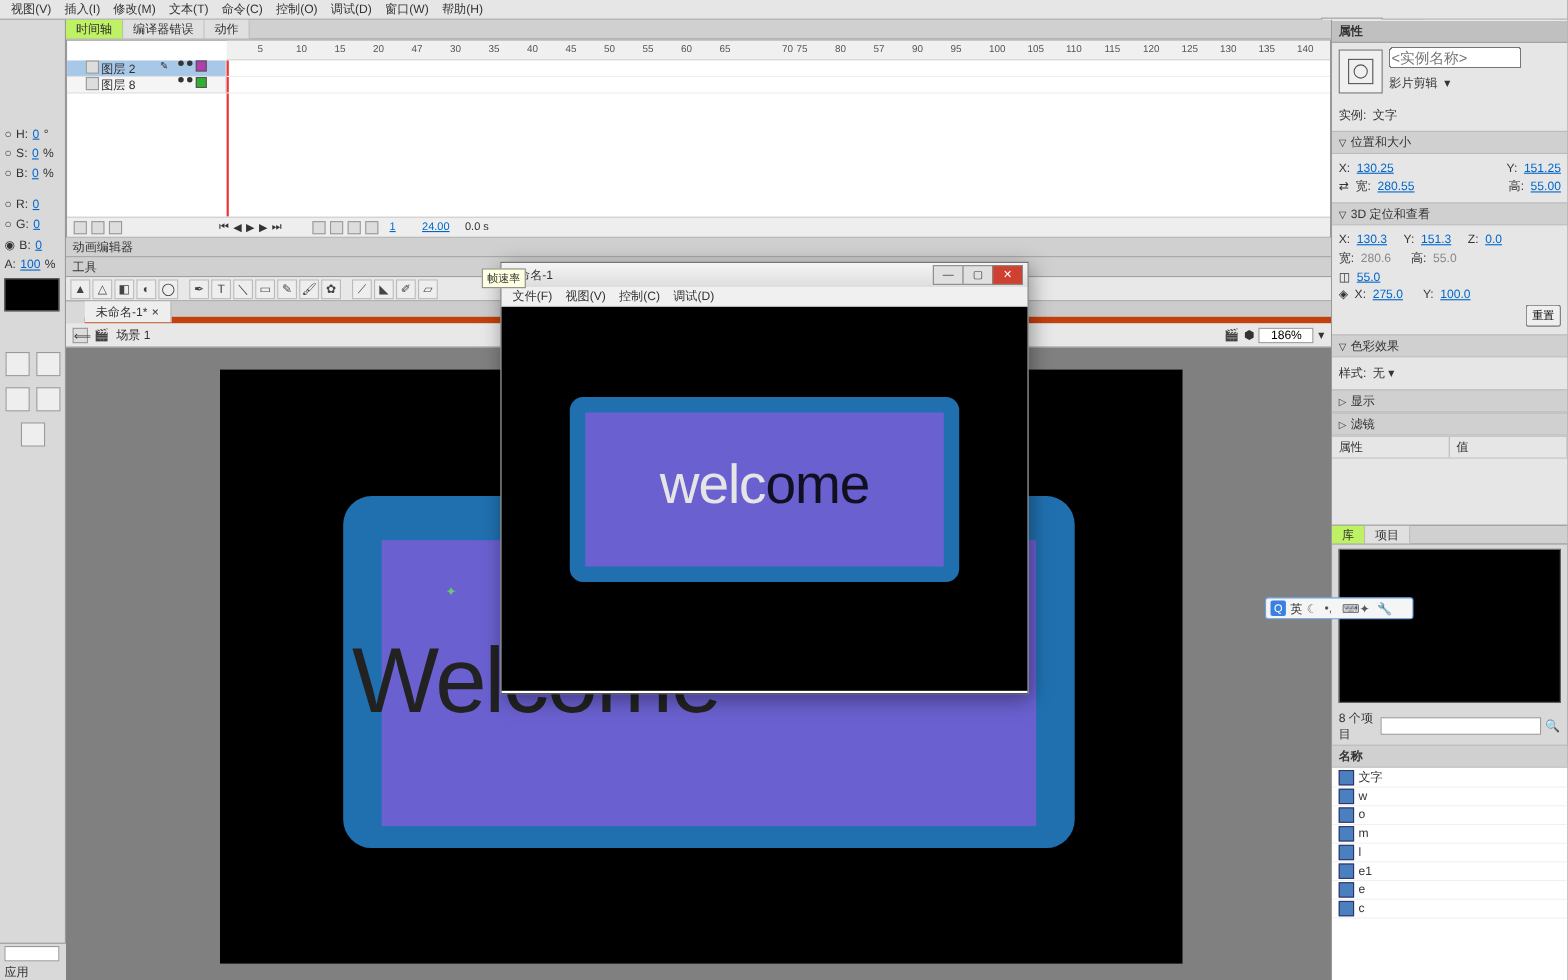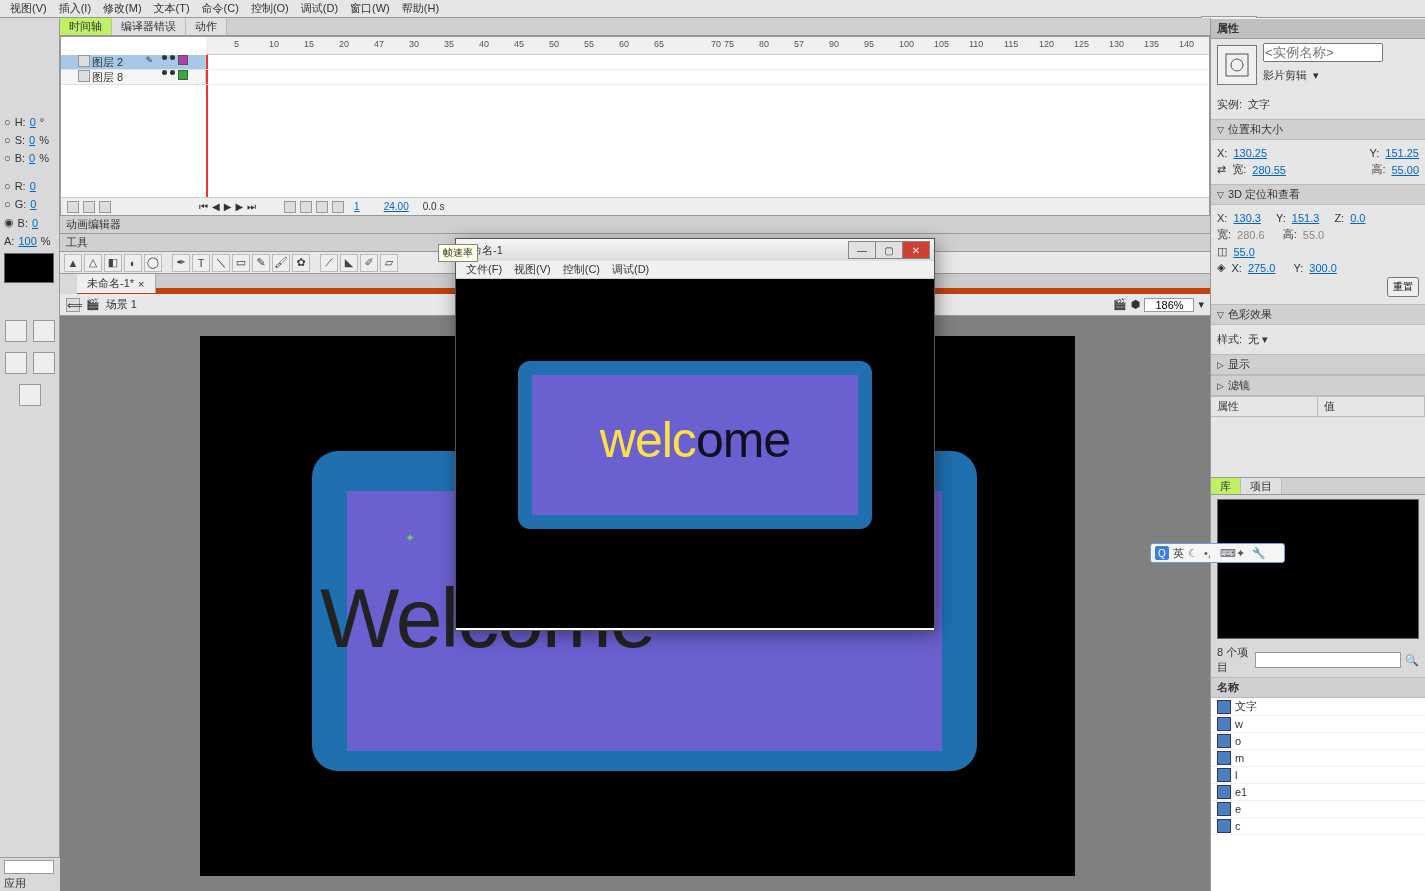--- a/index.html
+++ b/index.html
@@ -68,21 +68,21 @@
 .popup .titlebar { height:22px; background:linear-gradient(#f5f5f5,#ddd); display:flex; align-items:center; padding:0 4px; font-size:11px;}
 .popup .winbtns { margin-left:auto; display:flex;}
 .popup .wbtn { width:28px; height:18px; border:1px solid #888; background:#e0e0e0; display:flex; align-items:center; justify-content:center; font-size:10px; margin-left:-1px;}
 .popup .wbtn.close { background:#d04030; color:#fff;}
 .popup .pmenu { height:18px; background:#f0f0f0; border-bottom:1px solid #ccc; display:flex; align-items:center; padding:0 4px; font-size:11px;}
 .popup .pmenu span { padding:0 6px;}
 .popup .swf { flex:1; background:#000; width:100%; height:calc(100% - 42px); position:relative;}
 .popup .swf .pbox { position:absolute; left:62px; top:82px; width:354px; height:168px; background:#2070b0; border-radius:12px;}
 .popup .swf .pinner { position:absolute; left:14px; top:14px; width:326px; height:140px; background:#6a60d0;}
 .popup .swf .ptxt { position:absolute; width:100%; text-align:center; top:36px; font-size:50px; font-family:"Segoe UI",Arial; letter-spacing:-1px;}
-.popup .swf .ptxt .r { color:#fde047; }
+.popup .swf .ptxt .r { color:#e5e5e5; }
 .popup .swf .ptxt .b { color:#101020; }
 .tooltip { position:absolute; left:438px; top:244px; background:#ffffe1; border:1px solid #888; padding:1px 4px; font-size:10px; z-index:60;}
 .ime-bar { position:absolute; right:140px; top:543px; width:135px; height:20px; background:#f5f5f5; border:1px solid #6aa0e0; border-radius:3px; display:flex; align-items:center; padding:0 4px; gap:4px; z-index:40; font-size:11px;}
 .ime-bar .q { width:14px; height:14px; background:#3a80e0; border-radius:2px; color:#fff; display:flex; align-items:center; justify-content:center; font-size:10px;}
 .ime-bar .ico { width:12px; height:12px; color:#556;}
 .left-tools { position:absolute; left:0; top:320px; width:60px; display:flex; flex-direction:column; gap:10px; align-items:center;}
 .left-tools .tico { width:22px; height:22px; border:1px solid #999; background:#eee;}
 .props-table { display:flex; border-top:1px solid #bbb; border-bottom:1px solid #bbb; background:#e6e6e6;}
 .props-table div { flex:1; padding:2px 6px; font-size:11px; border-right:1px solid #bbb;}
 .bottom-strip { position:absolute; left:0; bottom:0; width:60px; height:34px; background:#d9d9d9; border-top:1px solid #999; padding:2px 4px; font-size:11px;}
@@ -344,21 +344,21 @@
         <span class="tri">▽</span>
         <span>3D 定位和查看</span>
       </div>
     <div class="panel-body">
       <div class="prop-row"><span>X:</span><span class="link">130.3</span>&nbsp;<span>Y:</span><span class="link">151.3</span>&nbsp;<span>Z:</span><span class="link">0.0</span></div>
       <div class="prop-row"><span>宽:</span><span style="color:#888">280.6</span>&nbsp;&nbsp;<span>高:</span><span style="color:#888">55.0</span></div>
       <div class="prop-row">
           <span>◫</span>
           <span class="link">55.0</span>
         </div>
-      <div class="prop-row"><span>◈</span><span>X:</span><span class="link">275.0</span>&nbsp;&nbsp;<span>Y:</span><span class="link">300.0</span></div>
+      <div class="prop-row"><span>◈</span><span>X:</span><span class="link">275.0</span>&nbsp;&nbsp;<span>Y:</span><span class="link">100.0</span></div>
       <div class="prop-row" style="justify-content:flex-end;">
           <button style="font-size:10px;padding:1px 4px;">重置</button>
         </div>
     </div>
     <div class="sect">
         <span class="tri">▽</span>
         <span>色彩效果</span>
       </div>
     <div class="panel-body">
       <div class="prop-row">

